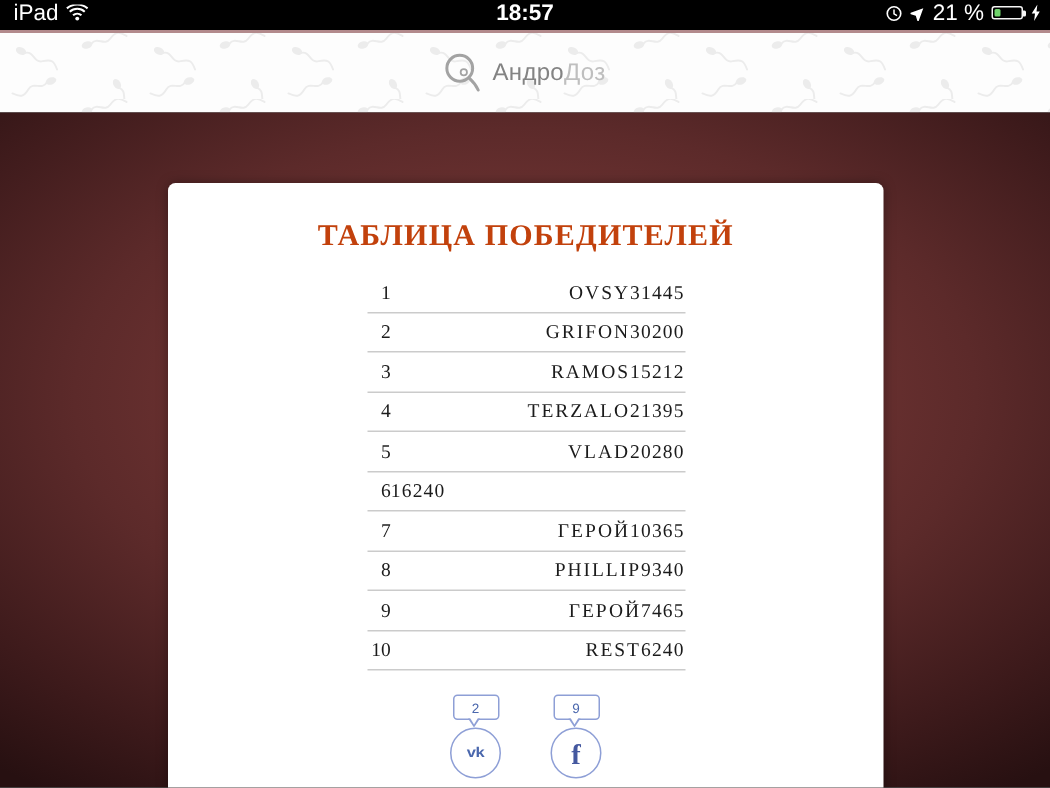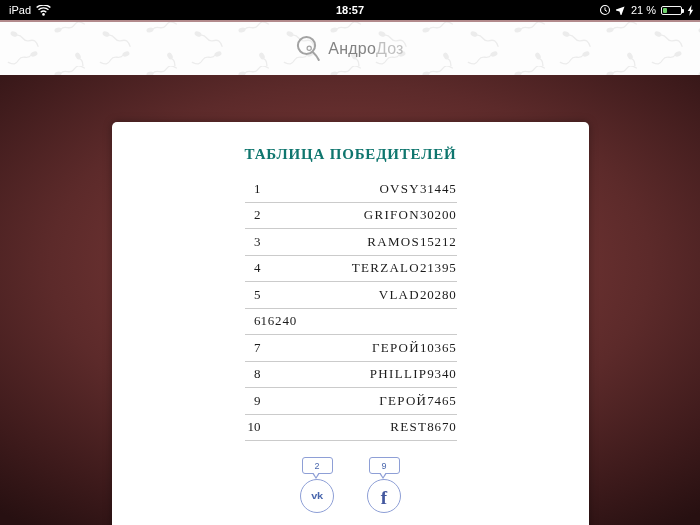--- a/index.html
+++ b/index.html
@@ -1,21 +1,21 @@
 <!DOCTYPE html>
 <html><head>
 <meta charset="utf-8">
 <style>
   * { margin:0; padding:0; box-sizing:border-box; }
   body { font-family:"Liberation Sans", sans-serif; background:#444; }
   .screen { position:relative; width:700px; height:525px; overflow:hidden; background:#000; margin:0 auto; }
 
   
   .status-bar { position:absolute; top:0; left:0; width:700px; height:20px; background:#000;
-    display:flex; align-items:center; color:#fff; font-size:11px; }
+    display:flex; align-items:flex-start; color:#fff; font-size:15px; }
   .sb-left { display:flex; align-items:center; gap:5px; padding-left:9px; }
   .sb-center { position:absolute; left:0; right:0; text-align:center; font-weight:bold; }
   .sb-right { margin-left:auto; display:flex; align-items:center; gap:5px; padding-right:6px; }
   .batt { position:relative; width:21px; height:9px; border:1px solid #f5f5f5; border-radius:2px; }
   .batt::after { content:''; position:absolute; right:-3px; top:2px; width:2px; height:4px; background:#f5f5f5; border-radius:0 1px 1px 0; }
   .batt-fill { position:absolute; left:1px; top:1px; bottom:1px; width:4px; background:#6fd36b; border-radius:1px; }
 
   
   .accent-line { position:absolute; top:20px; left:0; width:700px; height:2px; background:#b28a8c; }
   .app-header { position:absolute; top:22px; left:0; width:700px; height:53px; background:#fdfdfd; overflow:hidden;padding-left:42px; }
@@ -26,21 +26,21 @@
   .logo-secondary { color:#bfbfbf; }
 
   
   .page-bg { position:absolute; top:75px; left:0; width:700px; height:450px;
     background:radial-gradient(ellipse 78% 72% at 50% 42%, #82403f 0%, #703433 32%, #5c2a2a 55%, #3d1a1b 82%, #271011 100%); }
 
   
   .card { position:absolute; left:112px; top:47px; width:477px; height:420px; background:#fff;
     border-radius:5px 5px 0 0; box-shadow:0 0 8px rgba(0,0,0,.35); }
   .card-title { margin-top:24px; text-align:center; font-family:"Liberation Serif", serif;
-    font-size:15px; font-weight:bold; letter-spacing:.8px; color:#0f766e; }
+    font-size:20px; font-weight:bold; letter-spacing:.8px; color:#c2410c; }
 
   .ltable { width:212px; margin:13px auto 0; }
   .trow { display:flex; align-items:center; height:26.5px; border-bottom:1px solid #cbcbcb;
     font-family:"Liberation Serif", serif; font-size:13px; color:#1b1b1b; }
   .trow .rank { width:16px; text-align:right; }
   .trow .name { margin-left:15px; flex:1; letter-spacing:1.3px;text-align:right; }
   .trow .score { letter-spacing:.8px; }
 
   
   .share-bar { display:flex; justify-content:center; gap:33px; margin-top:16px; }
@@ -187,21 +187,21 @@
 
         <div class="trow">
           <span class="rank">9</span>
           <span class="name">ГЕРОЙ</span>
           <span class="score">7465</span>
         </div>
 
         <div class="trow">
           <span class="rank">10</span>
           <span class="name">REST</span>
-          <span class="score">8670</span>
+          <span class="score">6240</span>
         </div>
       </div>
 
       <div class="share-bar">
         <div class="share-group">
           <div class="bubble">
             <span>2</span>
           </div>
           <div class="circle-btn">
             <span class="vk-glyph">vk</span>

